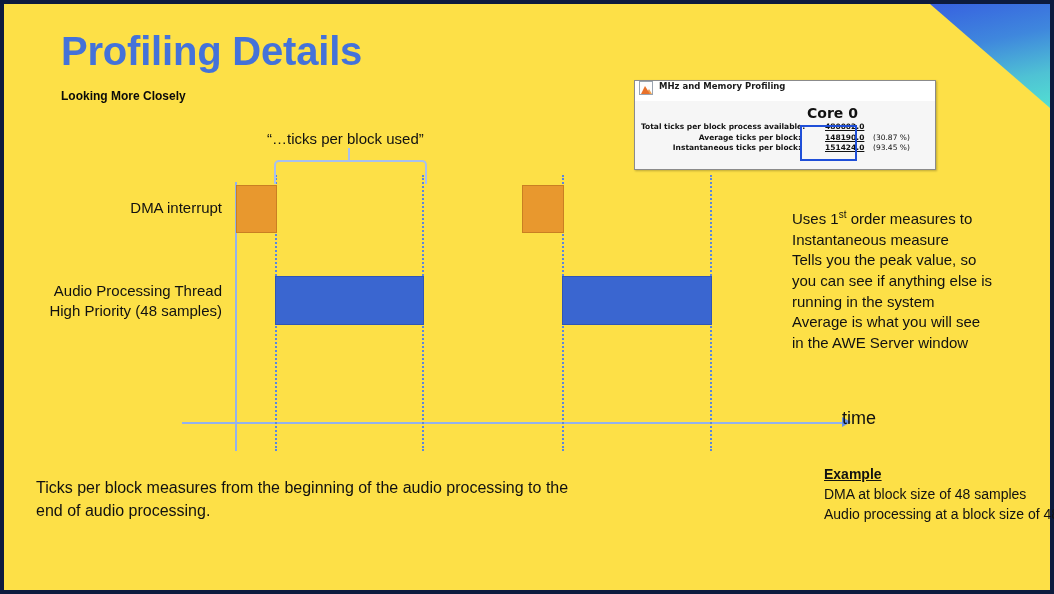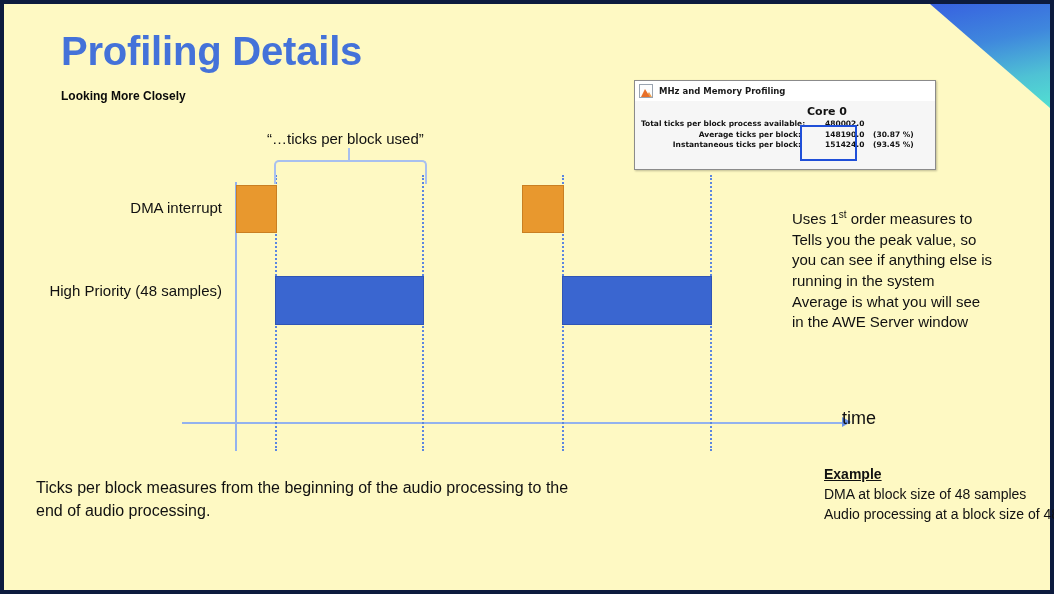--- a/index.html
+++ b/index.html
@@ -1,19 +1,19 @@
 <!DOCTYPE html>
 <html><head>
 <meta charset="utf-8">
 <style>
   html,body{margin:0;padding:0;background:#fff;}
   body{width:1054px;height:594px;overflow:hidden;font-family:"Liberation Sans",sans-serif;}
 
   #slide{position:relative;width:1054px;height:594px;box-sizing:border-box;
-         border:4px solid #0d1b3e;background:#fef9c3;}
+         border:4px solid #0d1b3e;background:#fde047;}
 
   
   #corner-decoration{position:absolute;top:0;right:0;width:120px;height:104px;
       background:linear-gradient(168deg,#3761e0 0%,#3f87dd 38%,#4fc2d4 72%,#52e0d2 100%);
       clip-path:polygon(100% 0,100% 100%,0 0);}
 
   
   #page-title{position:absolute;left:57px;top:25px;font-size:40px;font-weight:bold;
       color:#4472d9;letter-spacing:-.2px;line-height:1.1;}
   #page-subtitle{position:absolute;left:57px;top:85px;font-size:12px;font-weight:bold;
@@ -57,52 +57,53 @@
   #example-title{font-weight:bold;text-decoration:underline;}
   #example-block div{white-space:nowrap;}
 
   #footnote{position:absolute;left:32px;top:472px;width:540px;font-size:16px;color:#111;
       line-height:1.45;}
 
   
   #profiling-window{position:absolute;left:630px;top:76px;width:300px;height:88px;
       background:#f6f6f6;border:1px solid #8b8b8b;box-shadow:1px 1px 2px rgba(0,0,0,.25);
       font-family:"DejaVu Sans",sans-serif;}
-  #pw-titlebar{height:20px;background:#ffffff;display:flex;align-items:center;padding:0 4px;}
+  #pw-titlebar{height:20px;background:#ffffff;display:flex;padding:0 4px;}
   #pw-icon{width:12px;height:12px;background:#fdfdfd;border:1px solid #9aa4b0;position:relative;
       margin-right:6px;flex:none;overflow:hidden;}
   #pw-icon:after{content:"";position:absolute;left:1px;bottom:0;width:0;height:0;
       border-left:4px solid transparent;border-right:5px solid transparent;border-bottom:8px solid #e8702a;}
   #pw-icon:before{content:"";position:absolute;right:0px;bottom:0;width:0;height:0;
       border-left:3px solid transparent;border-right:3px solid transparent;border-bottom:5px solid #f0a050;}
   #pw-title{font-size:8.5px;color:#1a1a1a;font-weight:600;}
 
   #pw-body{position:relative;padding:4px 6px 0 6px;font-size:7.5px;color:#111;}
   .pw-row{display:flex;align-items:baseline;height:10.5px;}
   .pw-lbl{width:160px;text-align:right;padding-right:24px;font-weight:600;white-space:nowrap;}
-  .pw-val{width:48px;font-weight:600;white-space:nowrap;}
-  .pw-pct{white-space:nowrap;font-weight:700;}
-  #pw-core{font-size:11px;font-weight:bold;margin-left:166px;margin-bottom:1px;}
+  .pw-val{width:48px;font-weight:600;white-space:nowrap;text-decoration:underline;}
+  .pw-pct{white-space:nowrap;font-weight:400;}
+  #pw-core{font-size:14px;font-weight:bold;margin-left:166px;margin-bottom:1px;}
   #pw-highlight{position:absolute;left:165px;top:23.5px;width:53px;height:32px;
       border:2px solid #1f4fd8;pointer-events:none;}
 </style>
 </head>
 <body>
 
 <div id="slide">
 
   <div id="corner-decoration"></div>
 
   <div id="page-title">Profiling Details</div>
   <div id="page-subtitle">Looking More Closely</div>
 
   <div id="diagram">
 
     <div class="row-label" id="label-dma">DMA interrupt</div>
     <div class="row-label" id="label-audio">
+      <div>Audio Processing Thread</div>
       <div>High Priority (48 samples)</div>
     </div>
 
     <div class="axis-line" id="y-axis"></div>
     <div class="axis-line" id="x-axis"></div>
     <div id="x-axis-arrow"></div>
     <div id="time-label">time</div>
 
     <div class="tick-dotted" style="left:271px"></div>
     <div class="tick-dotted" style="left:418px"></div>
@@ -143,20 +144,21 @@
         <span class="pw-val">151424.0</span>
         <span class="pw-pct">(93.45 %)</span>
       </div>
 
       <div id="pw-highlight"></div>
     </div>
   </div>
 
   <div id="notes-right">
     <div><span>Uses 1</span><sup>st</sup><span> order measures to</span></div>
+    <div>Instantaneous measure</div>
     <div>Tells you the peak value, so</div>
     <div>you can see if anything else is</div>
     <div>running in the system</div>
     <div>Average is what you will see</div>
     <div>in the AWE Server window</div>
   </div>
 
   <div id="example-block">
     <div id="example-title">Example</div>
     <div>DMA at block size of 48 samples</div>

